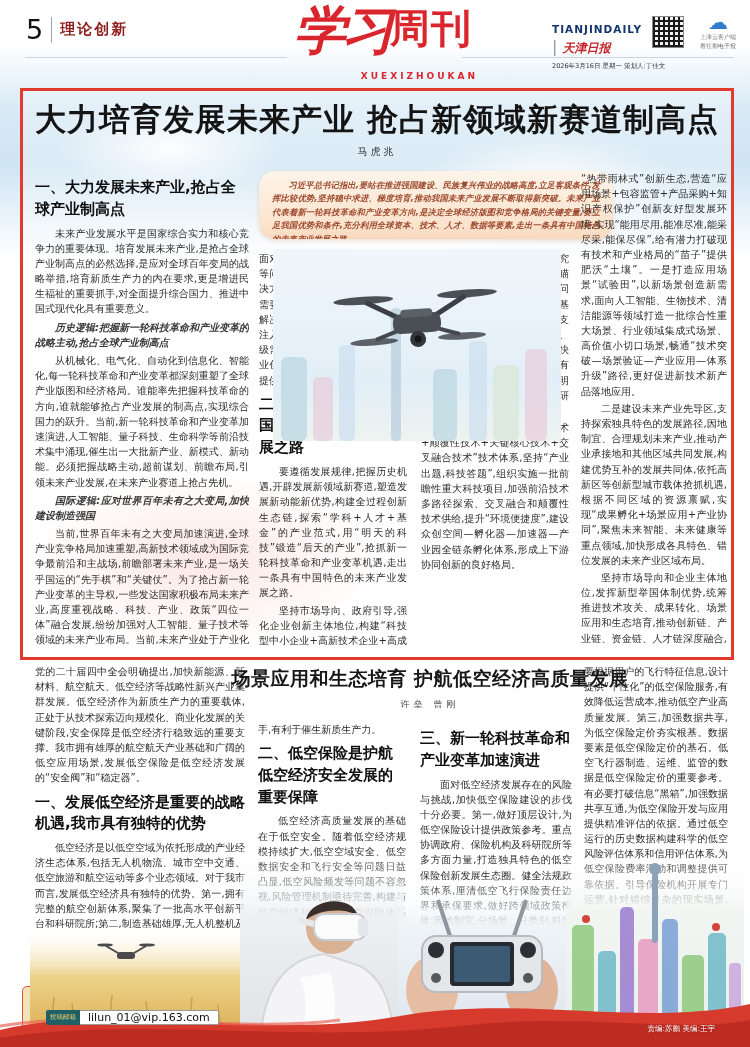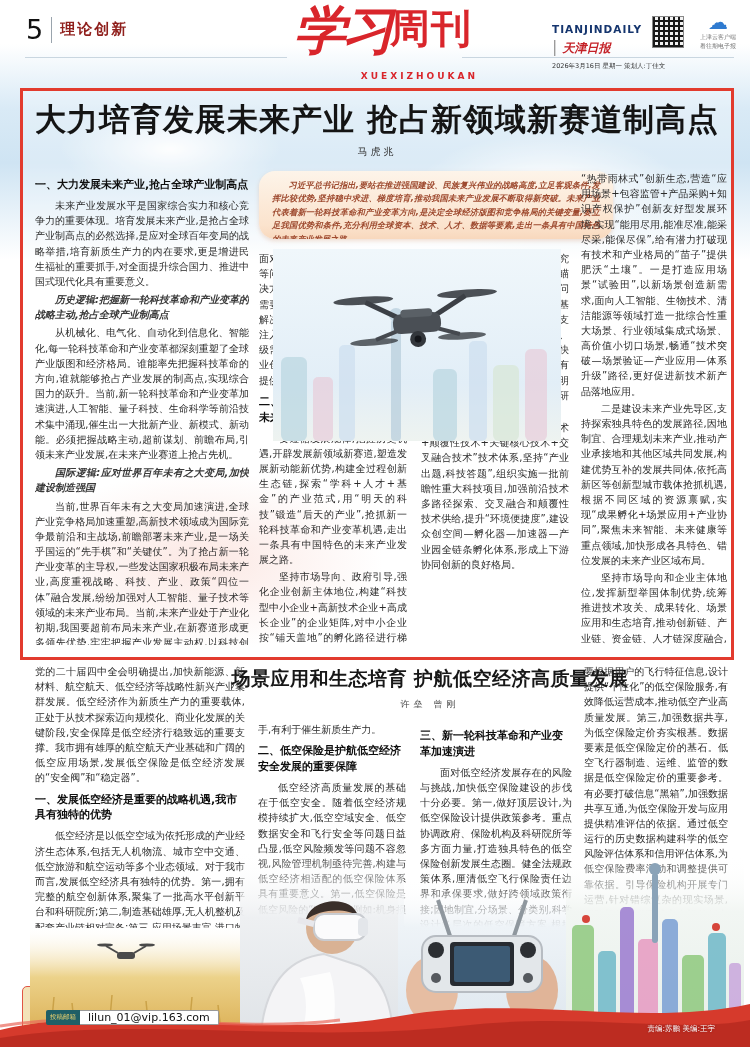--- a/index.html
+++ b/index.html
@@ -39,21 +39,21 @@
   .a1-byline{left:0;top:54px;width:708px;text-align:center;font-size:10px;color:#333;letter-spacing:3px;}
   .pinkwash{left:0;top:380px;width:360px;height:180px;
             background:radial-gradient(closest-side,rgba(246,197,186,.40),rgba(246,197,186,0));}
 
   .col{overflow:hidden;}
   .body-p,.body-frag,.inline-head,.credit-p{margin:0 0 2px 0;font-size:10px;line-height:1.52;
         text-align:justify;color:#2b2b2b;}
   .body-p,.credit-p,.inline-head{text-indent:2em;}
   .credit-p{font-weight:bold;}
   .inline-head{font-weight:bold;font-style:italic;color:#3a3a3a;margin:3px 0;}
-  .col-head{margin:6px 0 5px 0;font-size:11px;font-weight:bold;color:#0f0f0f;line-height:1.45;}
+  .col-head{margin:6px 0 5px 0;font-size:15px;font-weight:bold;color:#0f0f0f;line-height:1.45;}
 
   .a1c1{left:12px;top:80px;width:214px;height:474px;}
   .intro-box{left:236px;top:80px;width:354px;height:68px;border-radius:16px;padding:8px 13px;box-sizing:border-box;
              background:linear-gradient(180deg,#fdf4e9 0%,#fbe3cd 80%,#f8d8bd 100%);
              box-shadow:0 2px 4px rgba(205,130,85,.25);overflow:hidden;}
   .intro-text{margin:0;font-size:8.3px;line-height:1.62;color:#9e4a2f;font-style:italic;font-weight:bold;
               text-align:justify;text-indent:2em;}
   .a1c2{left:236px;top:160px;width:148px;height:394px;}
   .a1c3{left:398px;top:160px;width:148px;height:394px;}
   .a1c4{left:558px;top:80px;width:146px;height:474px;}

